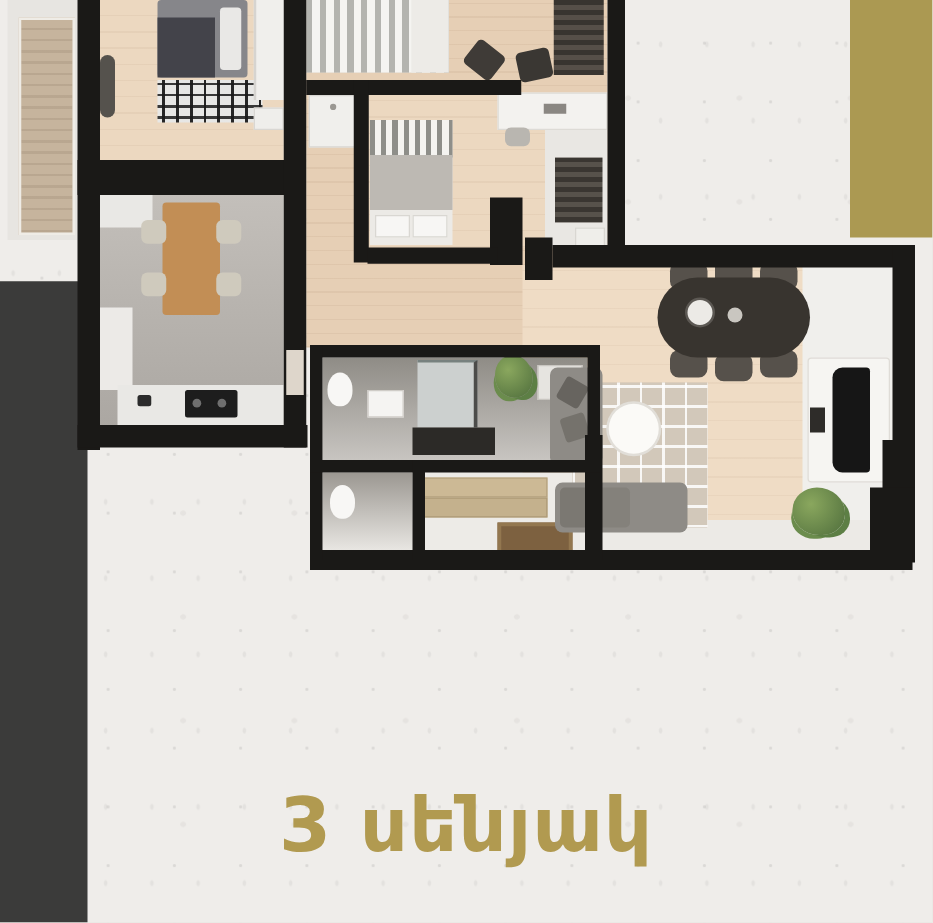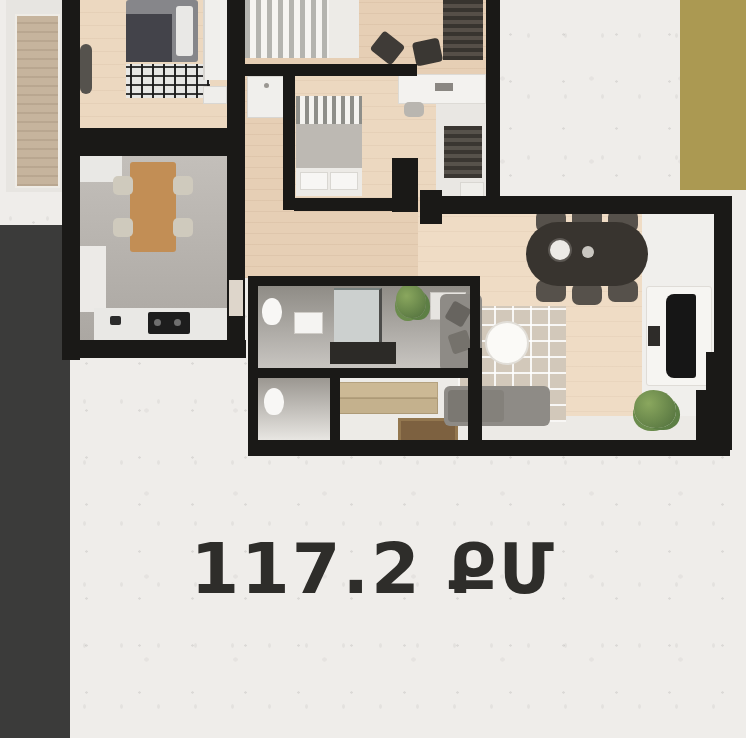--- a/index.html
+++ b/index.html
@@ -186,15 +186,15 @@
     <div class="wall" style="left:696px;top:390px;width:36px;height:60px;"></div>
     <div class="wall" style="left:248px;top:440px;width:482px;height:16px;"></div>
     <div class="wall" style="left:468px;top:348px;width:14px;height:100px;"></div>
     <div class="wall" style="left:248px;top:276px;width:232px;height:10px;"></div>
     <div class="wall" style="left:248px;top:276px;width:10px;height:172px;"></div>
     <div class="wall" style="left:470px;top:276px;width:10px;height:84px;"></div>
     <div class="wall" style="left:248px;top:368px;width:232px;height:10px;"></div>
     <div class="wall" style="left:330px;top:368px;width:10px;height:80px;"></div>
   </div>
 
-  <div class="caption area">117.2 ՔՄ</div>
+  <div class="caption rooms">3 սենյակ</div>
 
 </div>
 
 </body></html>

